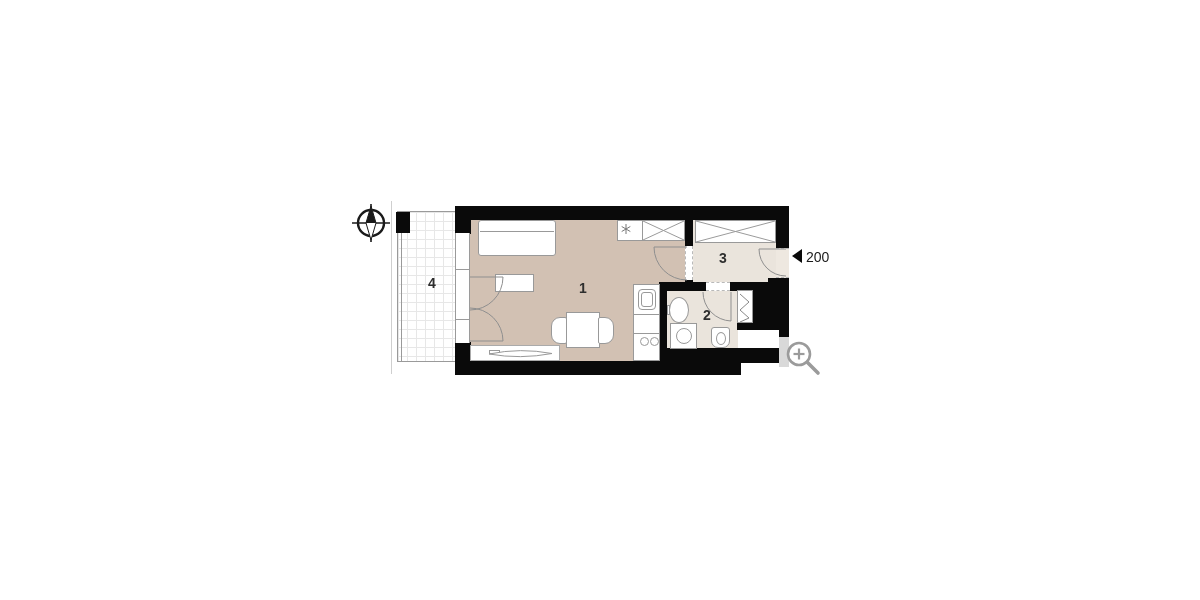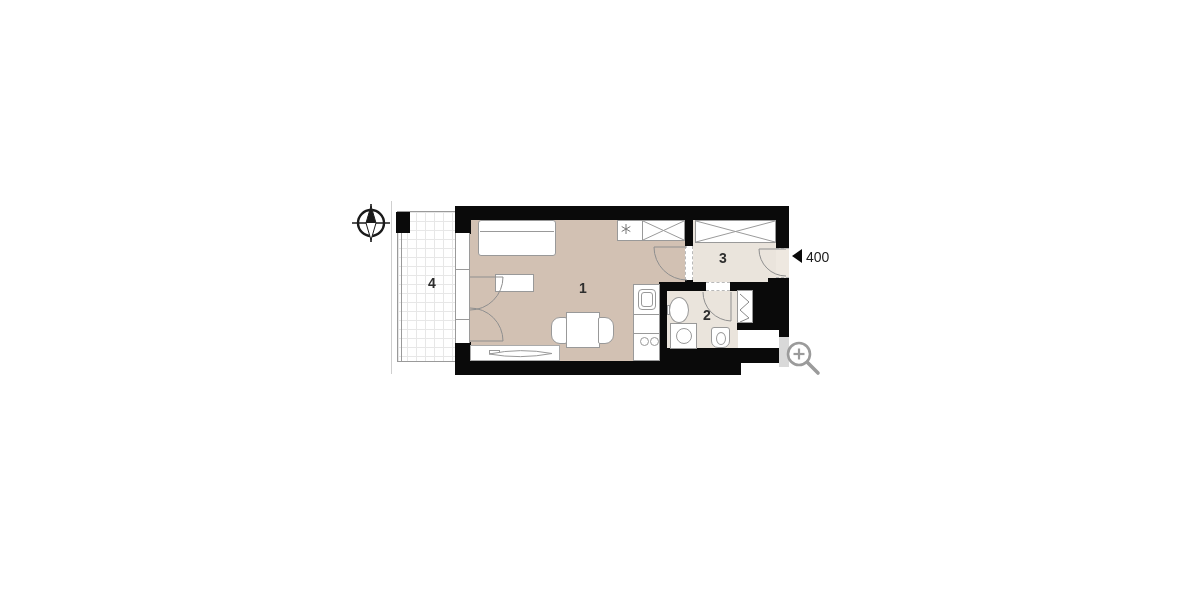--- a/index.html
+++ b/index.html
@@ -161,15 +161,15 @@
       <line x1="807.5" y1="362.5" x2="818" y2="373" stroke-width="3.6" stroke-linecap="round"></line>
     </g>
   </svg>
 
   <div class="room-label" style="left:574px;top:280px;">1</div>
   <div class="room-label" style="left:698px;top:307px;">2</div>
   <div class="room-label" style="left:714px;top:250px;">3</div>
   <div class="room-label" style="left:423px;top:275px;">4</div>
 
   <div class="tri-left" style="left:792px;top:249px;"></div>
-  <div class="entrance-num" style="left:806px;top:249px;">400</div>
+  <div class="entrance-num" style="left:806px;top:249px;">200</div>
 
 </div>
 
 </body></html>

